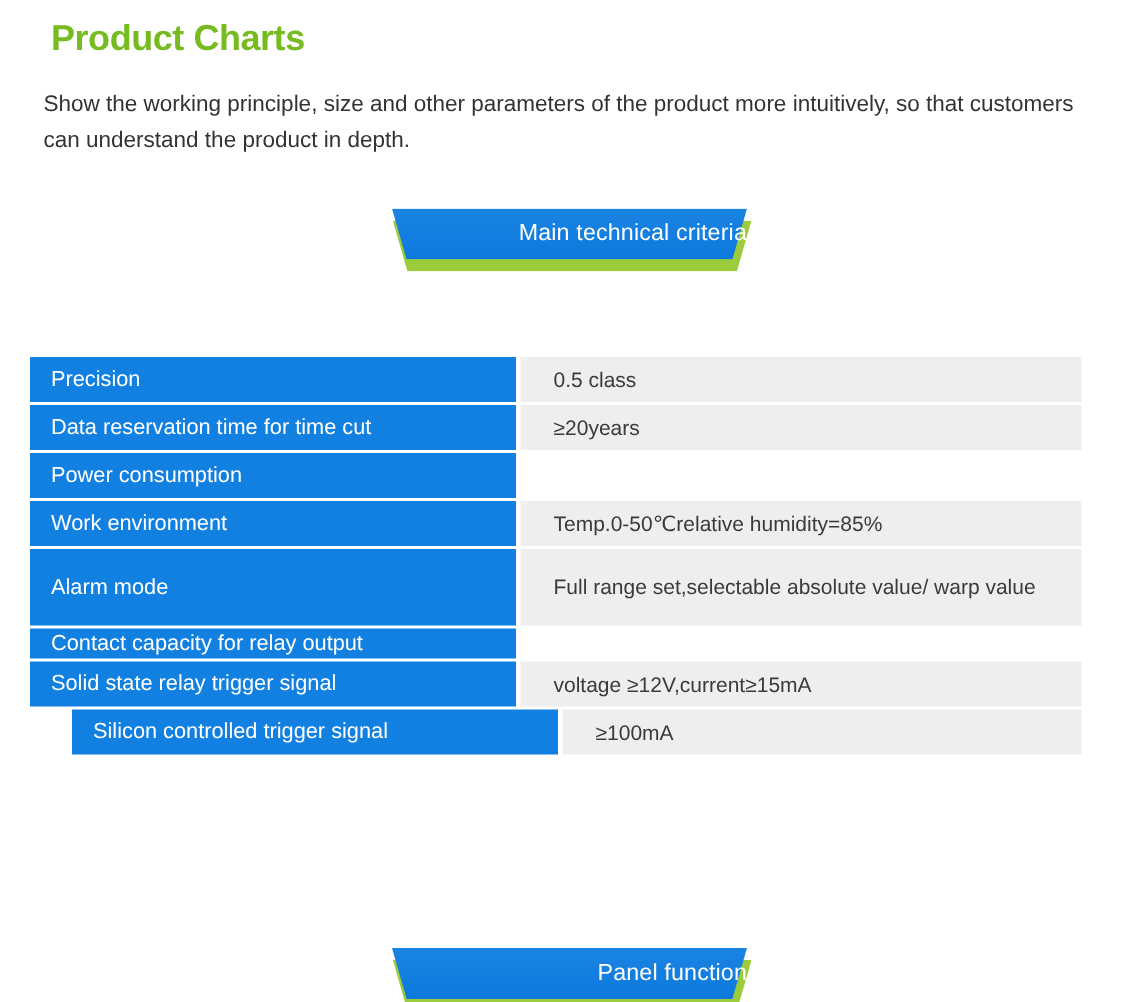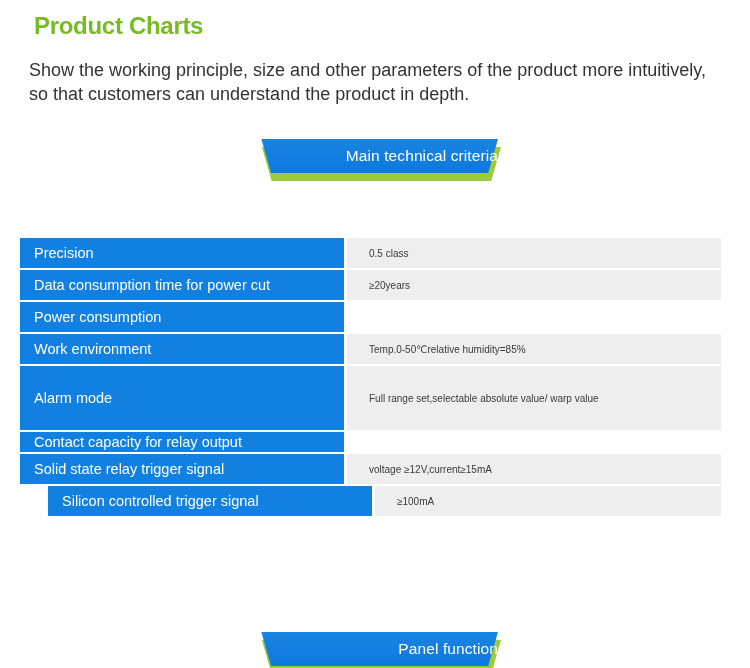--- a/index.html
+++ b/index.html
@@ -26,21 +26,21 @@
     color: #76bc21;
     letter-spacing: -0.3px;
     line-height: 44px;
     white-space: nowrap;
   }
   #page-subtitle {
     position: absolute;
     left: 29px;
     top: 58px;
     width: 690px;
-    font-size: 18px;
+    font-size: 15px;
     line-height: 24px;
     color: #333333;
   }
 
   
   .section-banner {
     position: absolute;
     width: 250px;
     height: 44px;
   }
@@ -103,33 +103,33 @@
     font-size: 14.5px;
     padding: 0 0 0 14px;
     display: flex;
     align-items: center;
     box-sizing: border-box;
   }
   .spec-val {
     flex: 1 1 auto;
     background: #eeeeee;
     color: #3a3a3a;
-    font-size: 10px;
+    font-size: 14px;
     line-height: 19px;
     padding: 0 0 0 22px;
     display: flex;
     align-items: center;
     box-sizing: border-box;
     margin-left: 3px;
   }
   .spec-val span { display: block; }
 
   .h-sm  .spec-key, .h-sm  .spec-val { height: 30px; }
   .h-md  .spec-key, .h-md  .spec-val { height: 20px; }
-  .h-lg  .spec-key, .h-lg  .spec-val { height: 64px; }
+  .h-lg  .spec-key, .h-lg  .spec-val { height: 51px; }
 </style>
 </head>
 <body>
 
 <div id="page-title">Product Charts</div>
 
 <div id="page-subtitle">Show the working principle, size and other parameters of the product more intuitively, so that customers can understand the product in depth.</div>
 
 <div id="banner-main" class="section-banner">
   <div class="banner-green"></div>
@@ -140,21 +140,21 @@
 <div id="spec-table">
 
   <div class="spec-row h-sm">
     <div class="spec-key">Precision</div>
     <div class="spec-val">
         <span>0.5 class</span>
       </div>
   </div>
 
   <div class="spec-row h-sm">
-    <div class="spec-key">Data consumption time for power cut</div>
+    <div class="spec-key">Data reservation time for time cut</div>
     <div class="spec-val">
         <span>≥20years</span>
       </div>
   </div>
 
   <div class="spec-row h-sm">
     <div class="spec-key">Power consumption</div>
   </div>
 
   <div class="spec-row h-sm">

